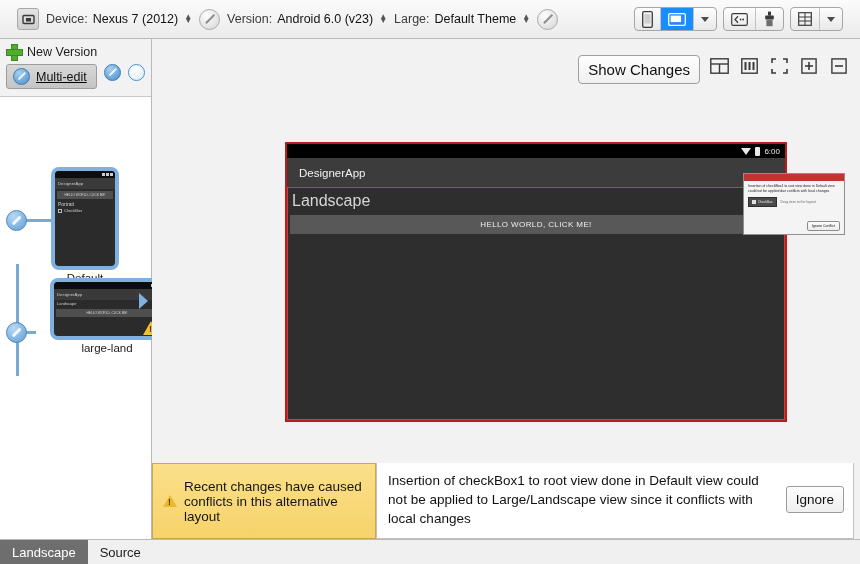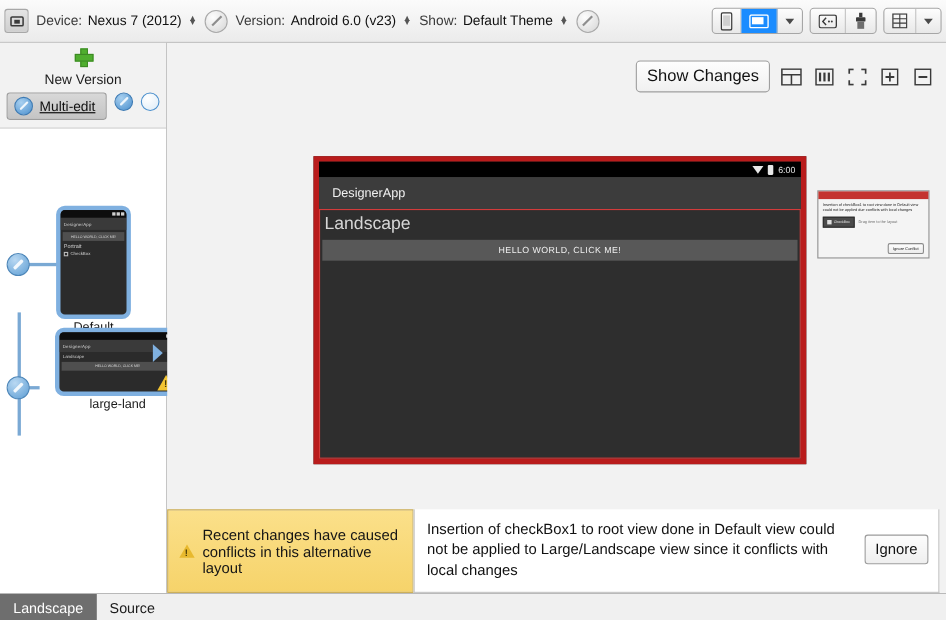--- a/index.html
+++ b/index.html
@@ -15,21 +15,21 @@
     width: 860px; height: 564px;
     display: flex; flex-direction: column;
   }
 
   
   .toolbar {
     height: 39px; min-height: 39px;
     background: linear-gradient(to bottom, #fbfbfb 0%, #ebebeb 100%);
     border-bottom: 1px solid #b9b9b9;
     display: flex; align-items: center;
-    padding: 0 4px; gap: 7px;
+    padding: 0 17px; gap: 7px;
     position: relative;
   }
   .tb-label {
     font-size: 12.5px; color: #3b3b3b;
   }
   .tb-value {
     font-size: 12.5px; color: #111; font-weight: normal;
   }
   .tb-group { display: flex; align-items: center; gap: 5px; }
   .stepper {
@@ -86,21 +86,21 @@
     display: flex; flex-direction: column;
     position: relative;
   }
   .sb-head {
     background: #f2f2f2;
     border-bottom: 1px solid #c8c8c8;
     padding: 5px 6px 7px 6px;
   }
   .newver {
     display: flex; align-items: center; gap: 6px;
-    font-size: 12.5px; color: #1d1d1d; margin-bottom: 5px; flex-direction: column;
+    font-size: 12.5px; color: #1d1d1d; margin-bottom: 5px;
   }
   .plus-icon {
     width: 15px; height: 15px; position: relative; flex: none;
   }
   .plus-icon:before, .plus-icon:after {
     content:""; position:absolute; background:#4fae2e; border:1px solid #3d8a24;
   }
   .plus-icon:before { left:5px; top:0; width:5px; height:15px; }
   .plus-icon:after  { top:5px; left:0; height:5px; width:15px; }
 
@@ -193,37 +193,37 @@
 
   
   .main {
     flex: 1; position: relative; background: #f2f2f2;
     display: flex; flex-direction: column; min-width: 0;
   }
   .canvas-area { flex: 1; position: relative; }
 
   .canvas-toolbar {
     position: absolute; right: 10px; top: 16px;
-    display: flex; align-items: center; gap: 8px;
+    display: flex; align-items: flex-start; gap: 8px;
   }
   .show-changes {
     border: 1px solid #9f9f9f; border-radius: 4px;
     background: linear-gradient(to bottom,#fefefe,#f0f0f0);
     padding: 5px 9px; font-size: 15px; color: #111;
   }
   .ct-icon {
     width: 22px; height: 22px;
     display: flex; align-items: center; justify-content: center;
   }
 
   
   .device {
     position: absolute; left: 133px; top: 103px;
-    width: 448px; height: 280px;
-    border: 5px solid #b91c1c;
+    width: 502px; height: 280px;
+    border: 2px solid #b91c1c;
     background: #2e2e2e;
   }
   .dev-status {
     height: 14px; background: #000000;
     display: flex; align-items: center; justify-content: flex-end;
     gap: 4px; padding-right: 5px;
   }
   .dev-status .wifi {
     width:0;height:0;border-left:5px solid transparent;
     border-right:5px solid transparent;border-top:7px solid #e8e8e8;
@@ -352,21 +352,21 @@
     <div class="tb-group">
       <span class="tb-label">Version:</span>
       <span class="tb-value">Android 6.0 (v23)</span>
       <span class="stepper">
           <span>▲</span>
           <span>▼</span>
         </span>
     </div>
 
     <div class="tb-group">
-      <span class="tb-label">Show:</span>
+      <span class="tb-label">Large:</span>
       <span class="tb-value">Default Theme</span>
       <span class="stepper">
           <span>▲</span>
           <span>▼</span>
         </span>
     </div>
 
     <div class="circ-btn">
         <div class="slash"></div>
       </div>

